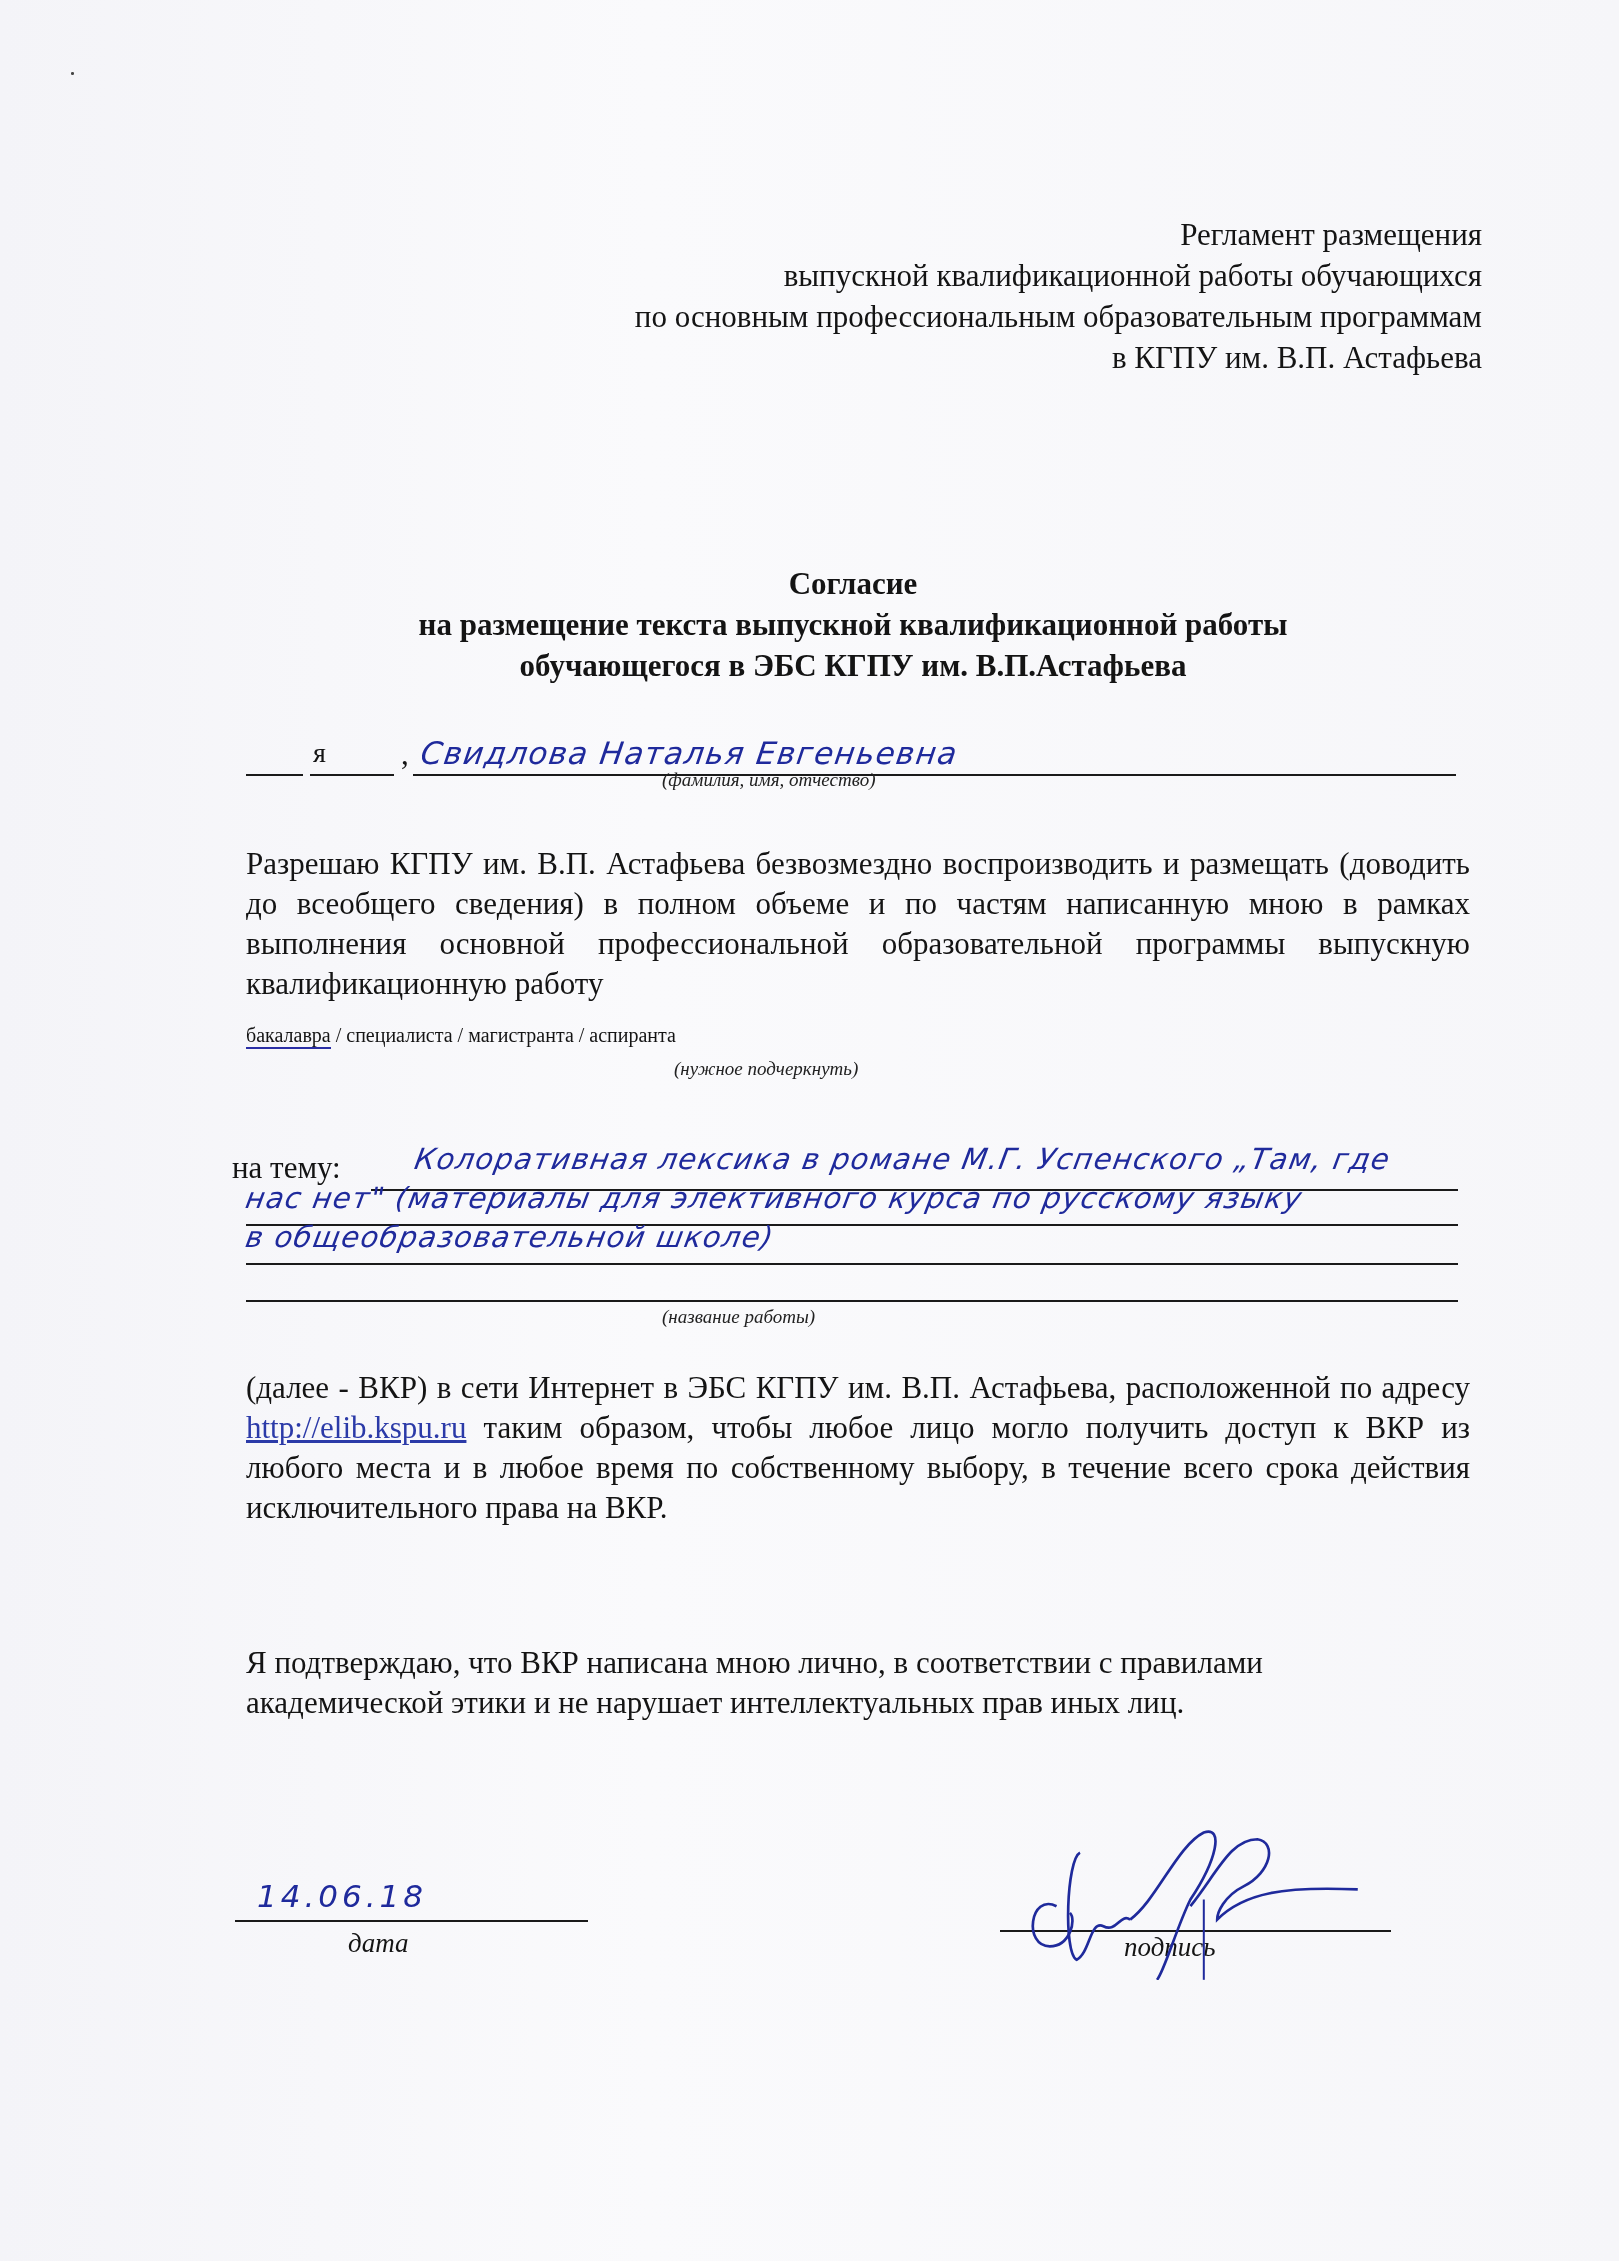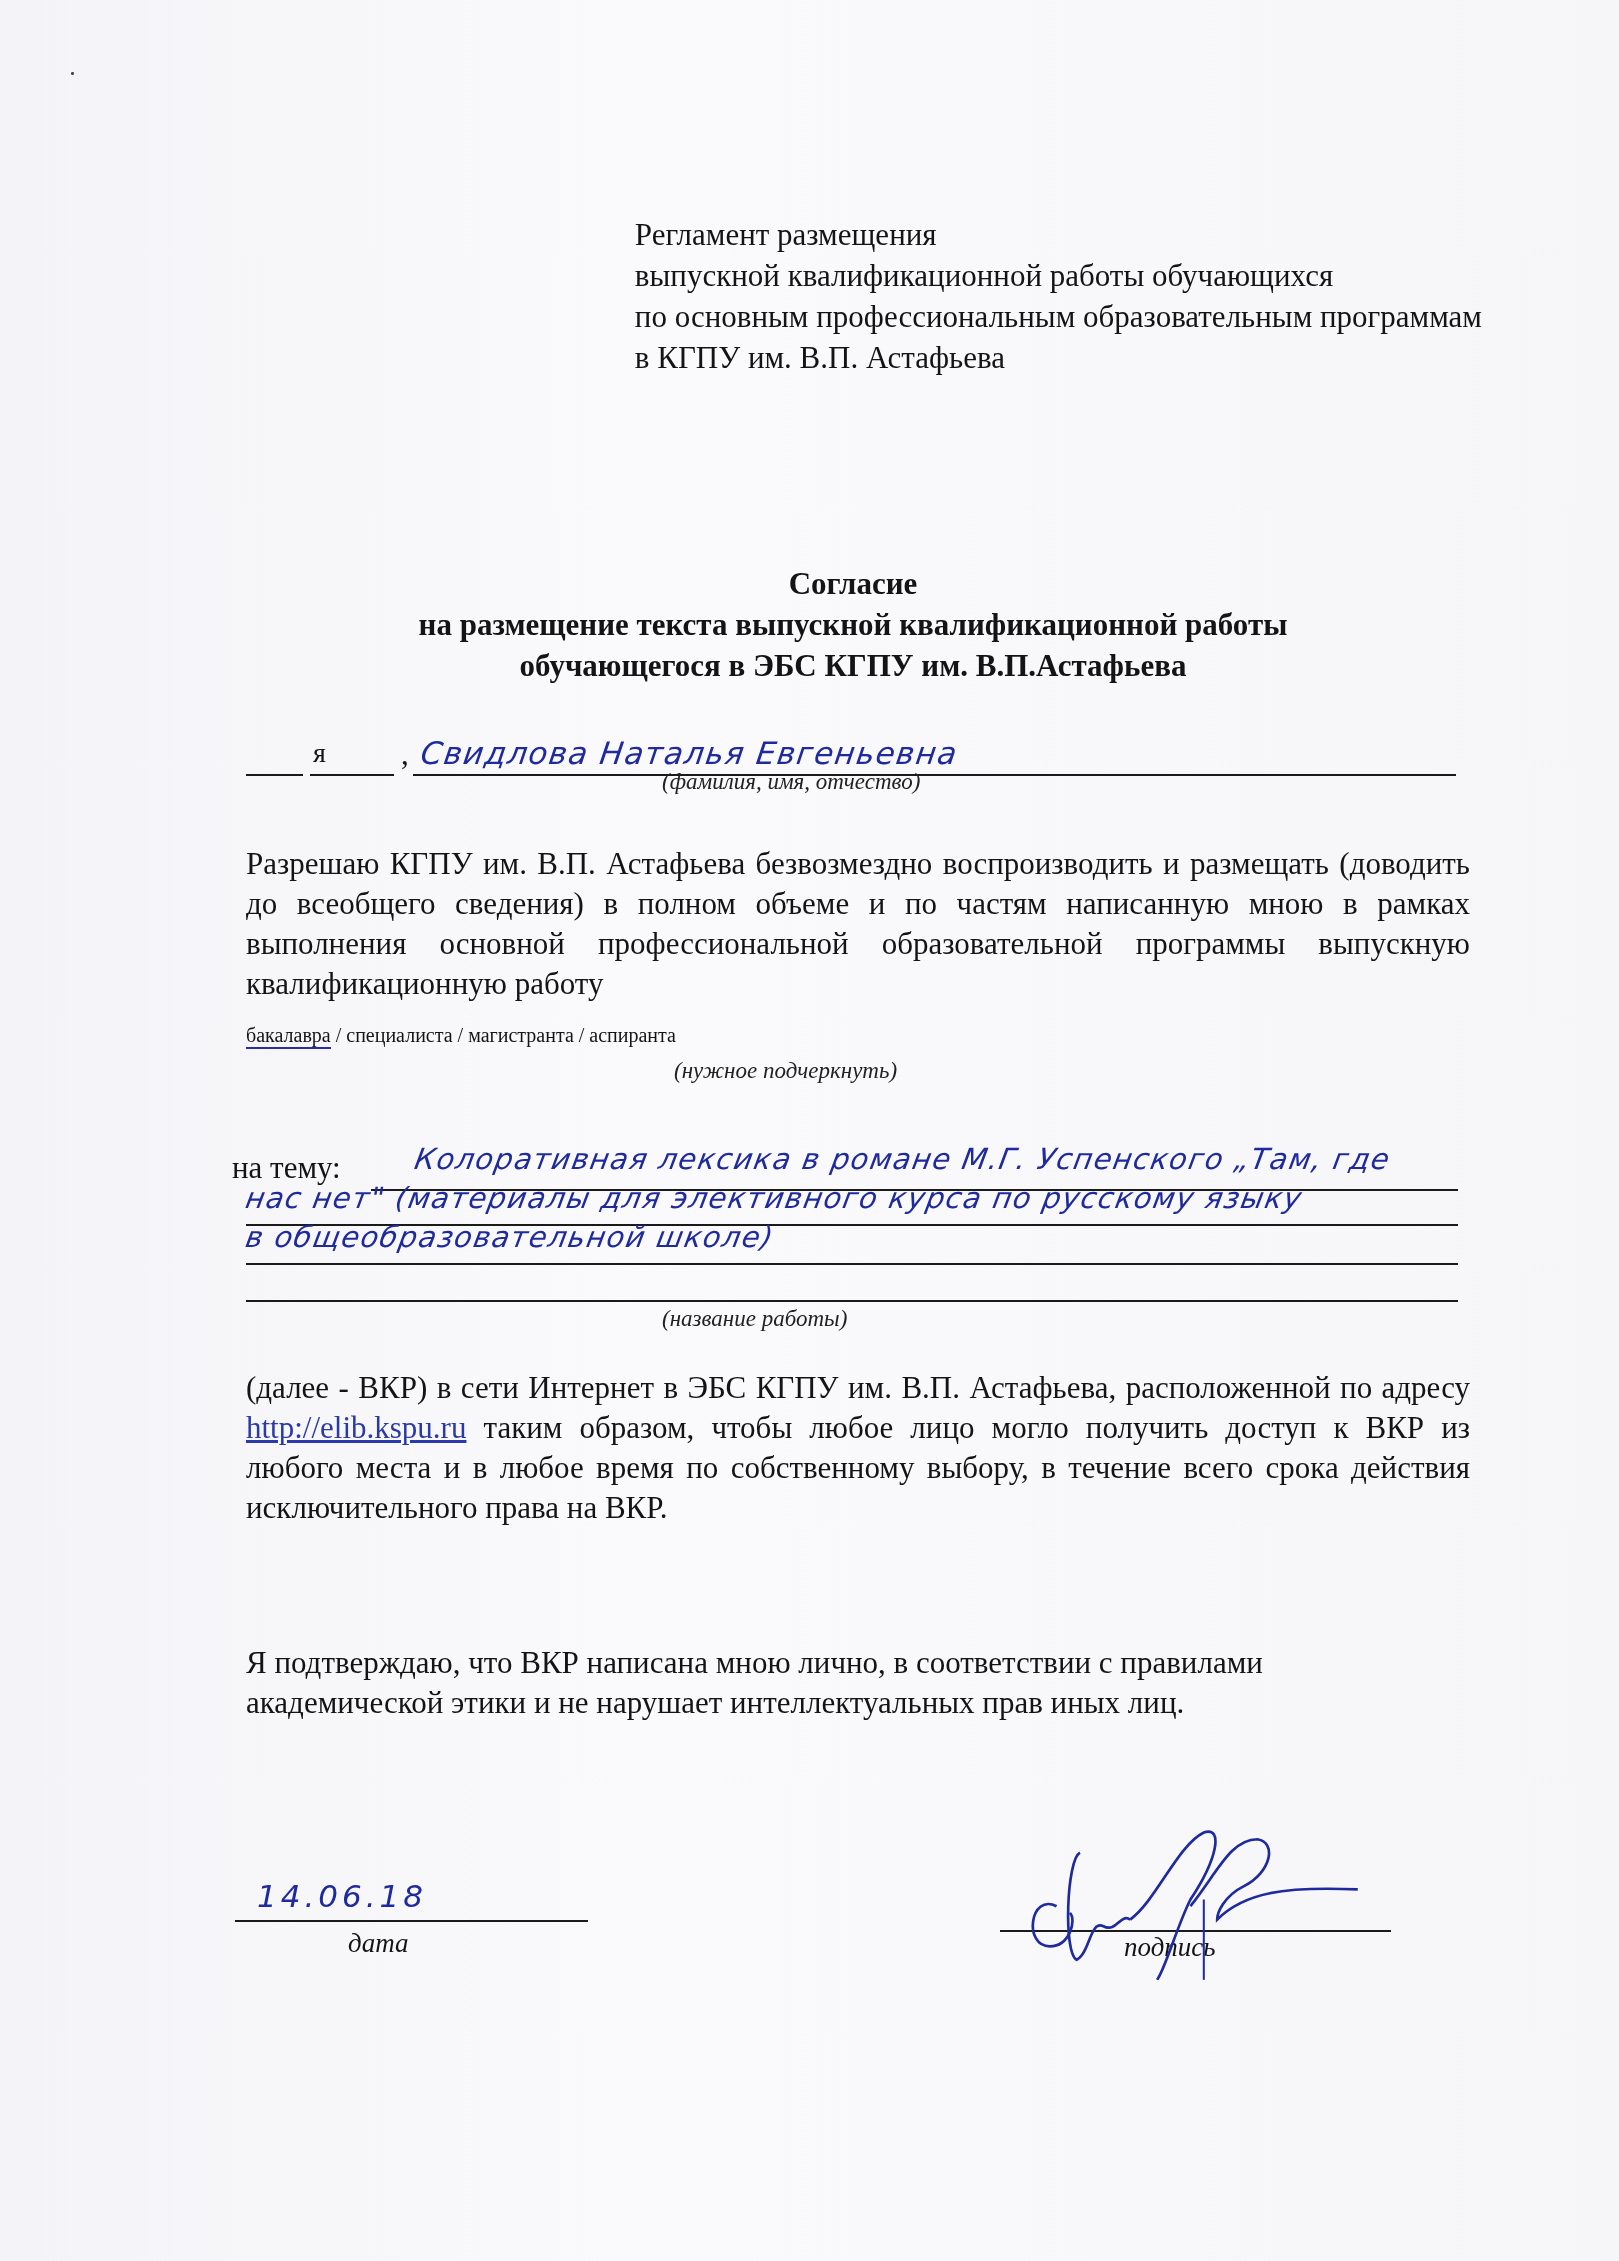--- a/index.html
+++ b/index.html
@@ -12,38 +12,38 @@
     color: #141414;
   }
   .page {
     position: absolute; left: 0; top: 0; width: 1619px; height: 2261px;
     background: linear-gradient(90deg, #f4f4f8 0%, #fafafc 40%, #f6f6f9 100%);
   }
   .speck { position: absolute; width: 2.7px; height: 2.7px; border-radius: 50%; background: #444; }
 
   .reglament {
     position: absolute; right: 137px; top: 214px;
-    text-align: left; font-size: 31px; line-height: 41px;
+    text-align: right; font-size: 31px; line-height: 41px;
   }
   .title {
     position: absolute; left: 0; width: 1619px; top: 563px;
     text-align: center; font-weight: bold; font-size: 31px; line-height: 41px;
   }
   .title .indent { padding-left: 87px; }
 
   .fio-row { position: absolute; left: 246px; top: 722px; width: 1211px; height: 54px; }
   .line { position: absolute; height: 2px; background: #1a1a1a; }
   .ya { position: absolute; left: 67px; bottom: 6.7px; font-size: 28px; }
   .comma { position: absolute; left: 155px; bottom: 4px; font-size: 31px; }
   .hand {
     font-family: "DejaVu Sans", sans-serif; font-style: italic;
     color: #1f2a9c; letter-spacing: 1.3px;
   }
   .fio-value { position: absolute; left: 175px; bottom: 5.4px; font-size: 31px; transform: skewX(-8deg); }
-  .hint { position: absolute; font-style: italic; font-size: 23px; color: #222; }
+  .hint { position: absolute; font-style: italic; font-size: 19px; color: #222; }
 
   .para {
     position: absolute; left: 246px; width: 1224px;
     font-size: 31px; line-height: 40px; text-align: justify;
   }
   .degrees { position: absolute; left: 246px; top: 1015px; font-size: 20px; line-height: 40px; }
   .degrees .underlined { border-bottom: 2.7px solid #2a2ea5; padding-bottom: 1.3px; }
 
   .topic-label { position: absolute; left: 232px; top: 1150px; font-size: 31px; }
   .topic-line { position: absolute; left: 246px; font-size: 29px; white-space: nowrap; transform: skewX(-10deg); }

